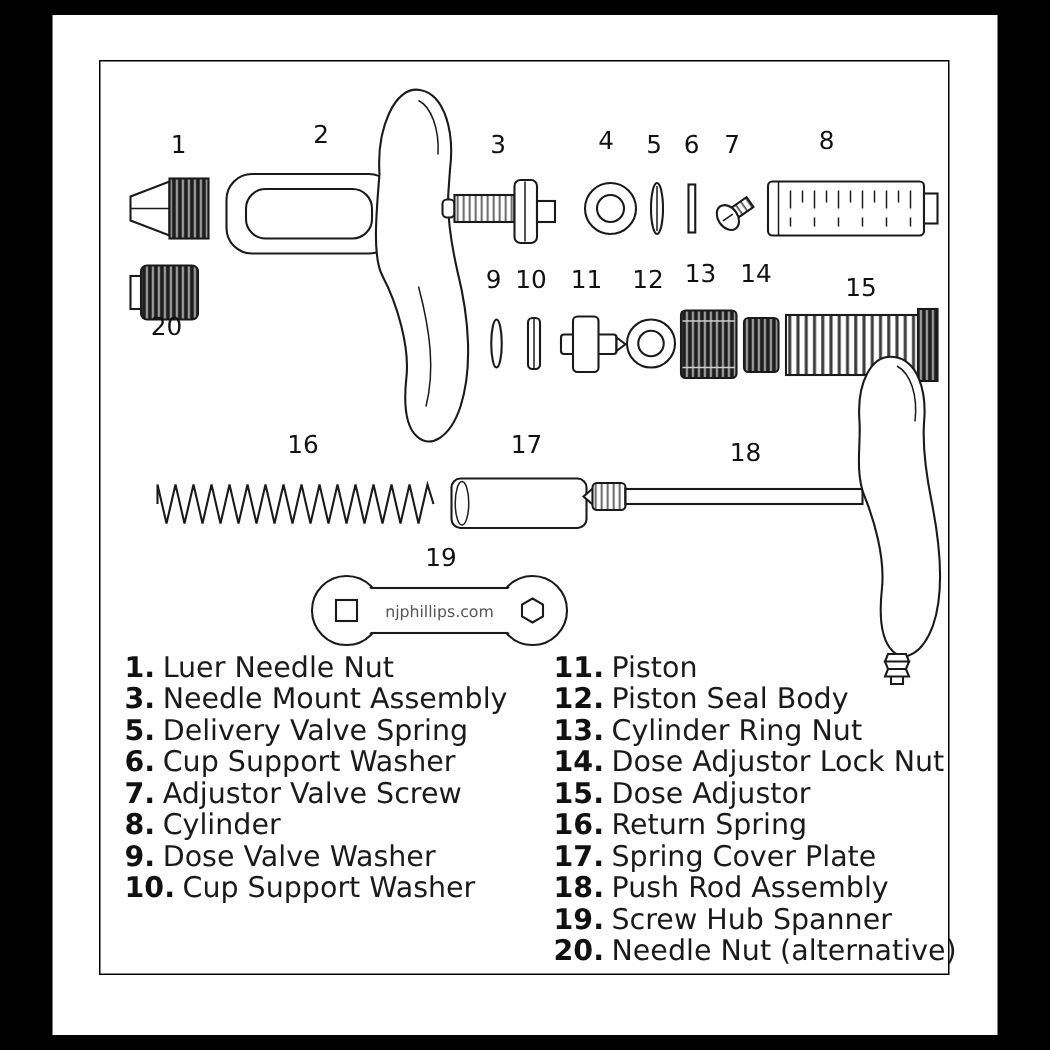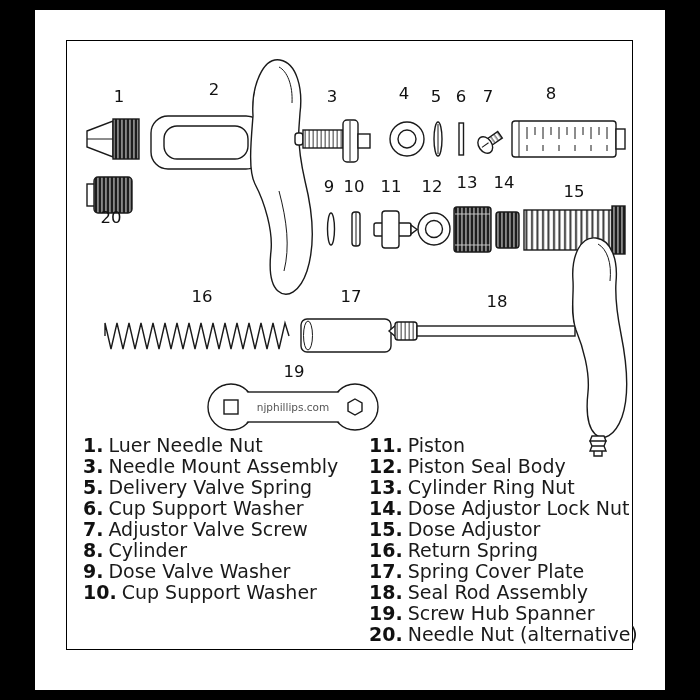--- a/index.html
+++ b/index.html
@@ -198,20 +198,20 @@
         <div class="row"><b>10.</b><span>Cup Support Washer</span></div>
       </div>
       <div class="col">
         <div class="row"><b>11.</b><span>Piston</span></div>
         <div class="row"><b>12.</b><span>Piston Seal Body</span></div>
         <div class="row"><b>13.</b><span>Cylinder Ring Nut</span></div>
         <div class="row"><b>14.</b><span>Dose Adjustor Lock Nut</span></div>
         <div class="row"><b>15.</b><span>Dose Adjustor</span></div>
         <div class="row"><b>16.</b><span>Return Spring</span></div>
         <div class="row"><b>17.</b><span>Spring Cover Plate</span></div>
-        <div class="row"><b>18.</b><span>Seal Rod Assembly</span></div>
+        <div class="row"><b>18.</b><span>Push Rod Assembly</span></div>
         <div class="row"><b>19.</b><span>Screw Hub Spanner</span></div>
         <div class="row"><b>20.</b><span>Needle Nut (alternative)</span></div>
       </div>
     </div>
 
   </div>
 </div>
 
 </body></html>

